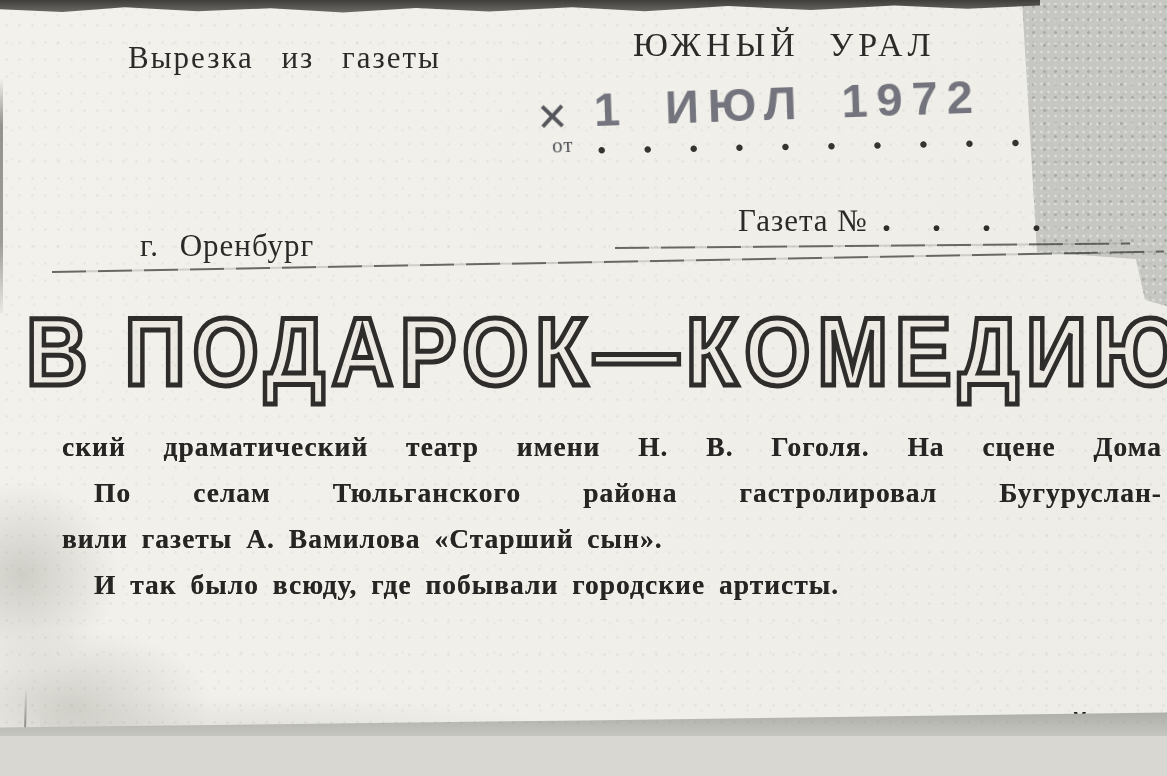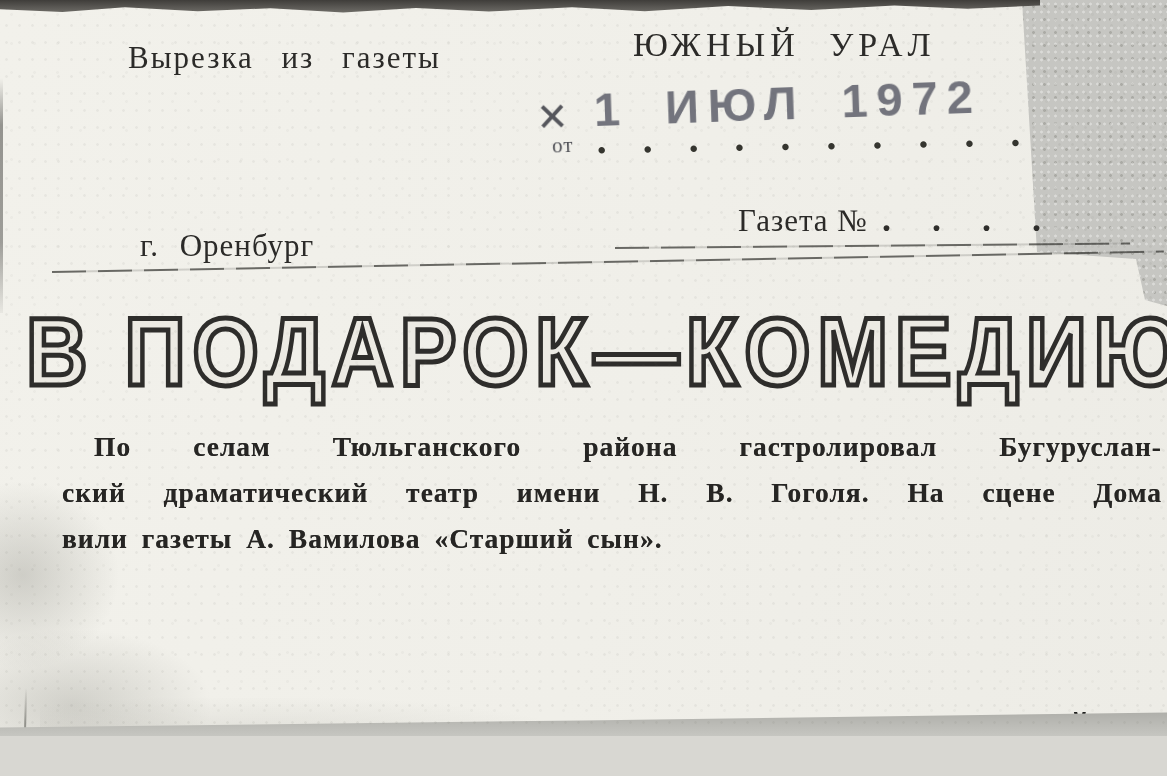--- a/index.html
+++ b/index.html
@@ -104,23 +104,24 @@
     <span>Газета №</span><span class="issue-dots">. . . .</span>
   </div>
   <div class="city">г. Оренбург</div>
 
   <div class="rule rule-a"></div>
   <div class="rule rule-b"></div>
 
   <div class="headline">В ПОДАРОК—КОМЕДИЮ</div>
 
   <div class="body-text">
+    <div class="line j">ский драматический театр имени Н. В. Гоголя. На сцене Дома</div>
     <div class="line ind j">По селам Тюльганского района гастролировал Бугуруслан-</div>
-    <div class="line j">ский драматический театр имени Н. В. Гоголя. На сцене Дома</div>
     <div class="line">вили газеты А. Вамилова «Старший сын».</div>
+    <div class="line ind">И так было всюду, где побывали городские артисты.</div>
   </div>
 
   <div class="signature">И. БЕЛОБОКИЙ.</div>
 
   <div class="smudge s1"></div>
   <div class="smudge s2"></div>
   <div class="smudge s3"></div>
   <div class="crease"></div>
 
   <div class="bottom-line"></div>

